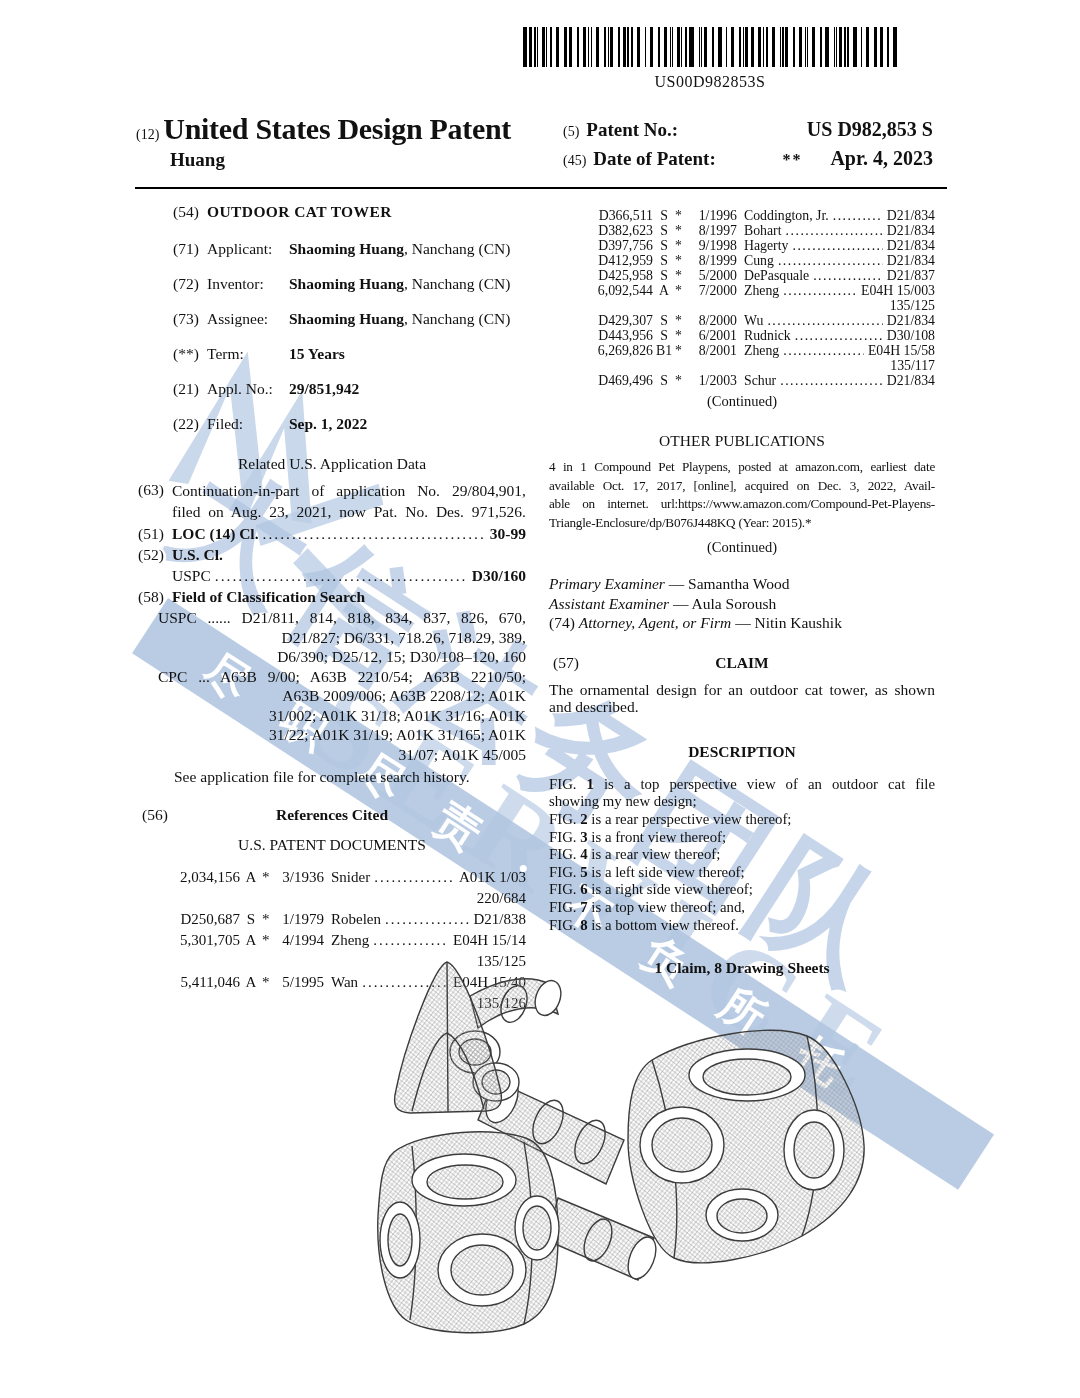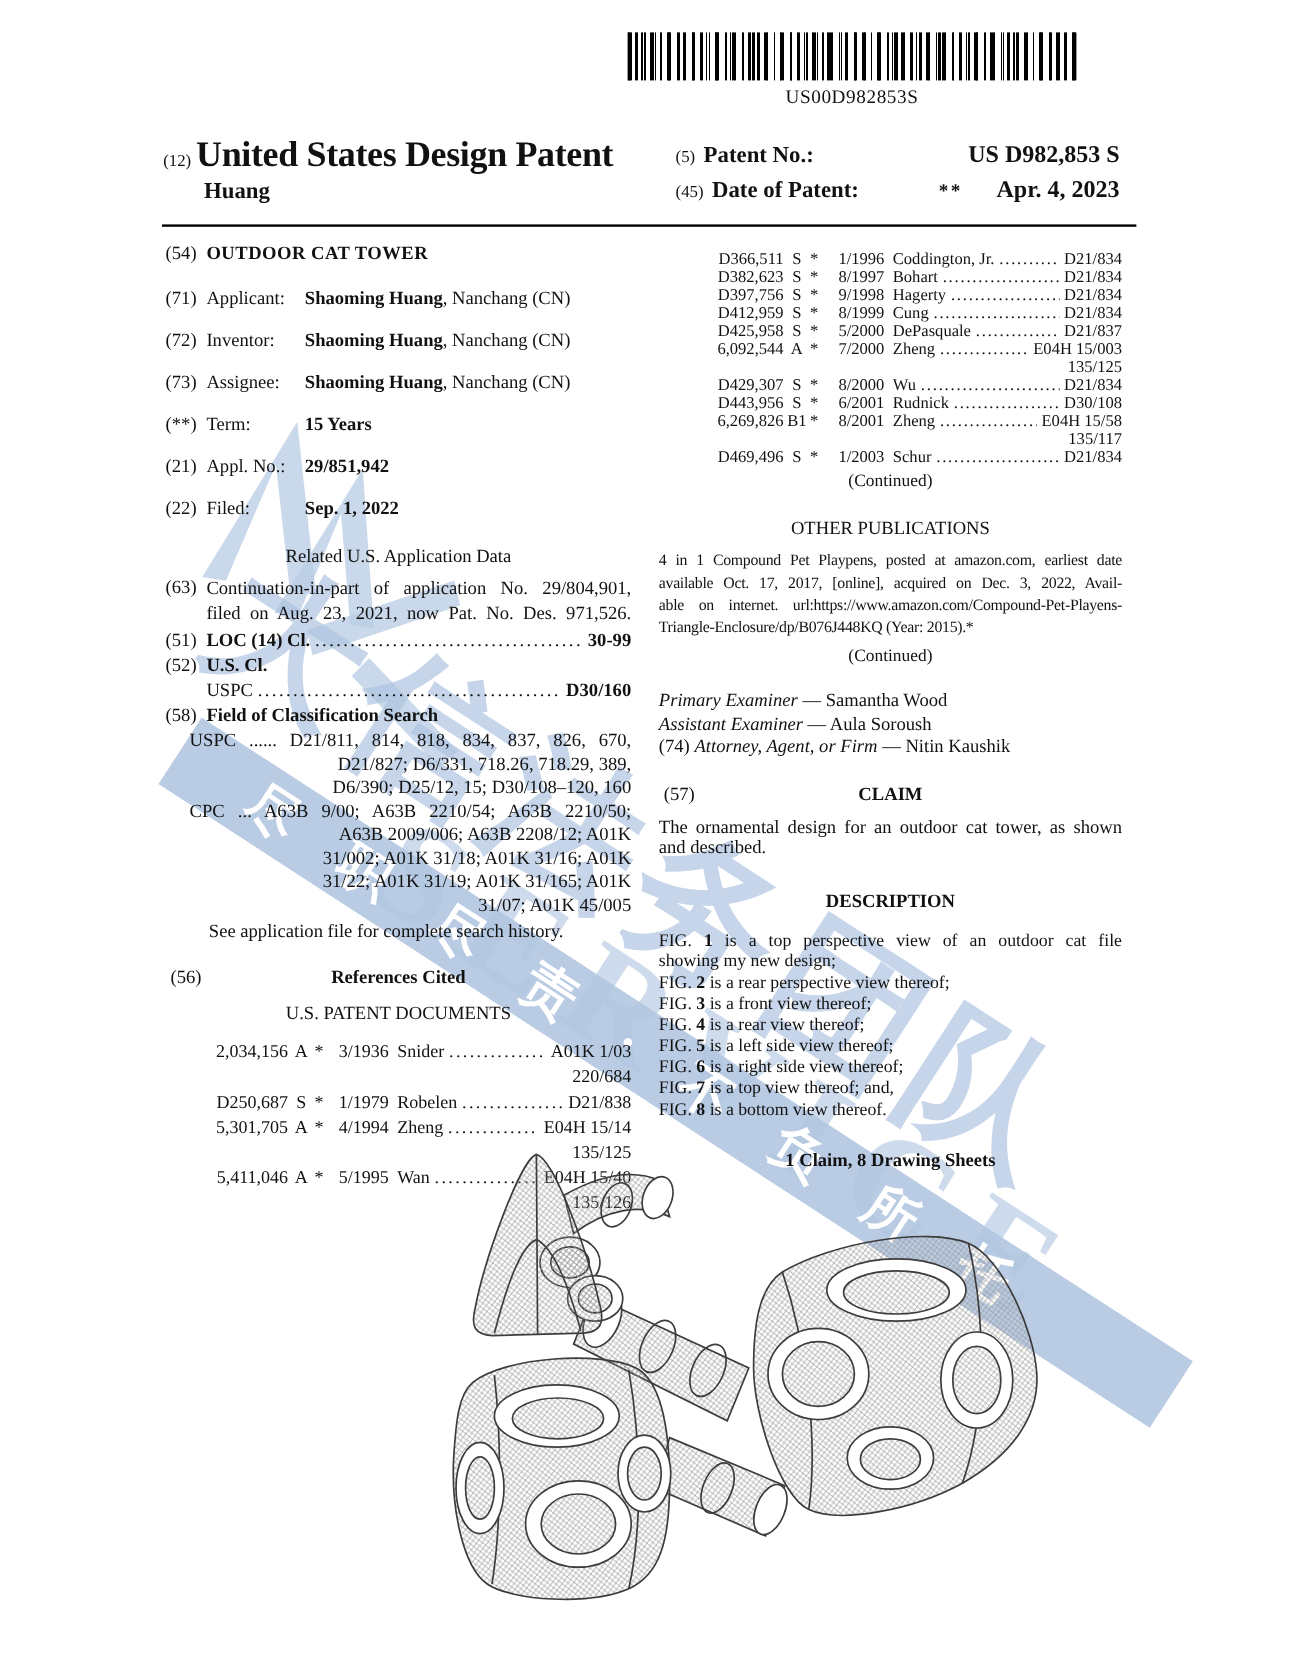--- a/index.html
+++ b/index.html
@@ -42,21 +42,21 @@
   .h-row .lbl{font-weight:bold;}
   .h-row .sp{flex:1;}
   .h-row .stars{font-size:16px;font-weight:bold;margin-right:28px;letter-spacing:2px;}
   .h-row .val{font-weight:bold;font-size:20px;}
   .rule{position:absolute;left:135px;top:187px;width:812px;border-top:2px solid #000;}
   
   .col{position:absolute;top:202px;width:388px;font-size:15.5px;line-height:20px;}
   .col-l{left:138px;}
   .col-r{left:549px;width:386px;}
   .tag{display:inline-block;width:34px;flex:none;}
-  .row{display:flex;margin-bottom:15px;}
+  .row{display:flex;margin-bottom:15px;margin-left:35px;}
   .field .flabel{width:82px;flex:none;}
   .title-row{margin-bottom:17px;}
   .title-row b{letter-spacing:.4px;}
   .cl-heading{text-align:center;font-weight:normal;margin:20px 0 6px 0;}
   .hang{display:flex;margin-bottom:2px;}
   .hang .body{flex:1;}
   .leader-row{display:flex;align-items:baseline;margin-bottom:1px;}
   .lead{flex:1;overflow:hidden;white-space:nowrap;margin:0 4px;}
   .lead::after{content:"..........................................................................................";letter-spacing:2px;}
   .see-note{margin:3px 0 18px 36px;}

